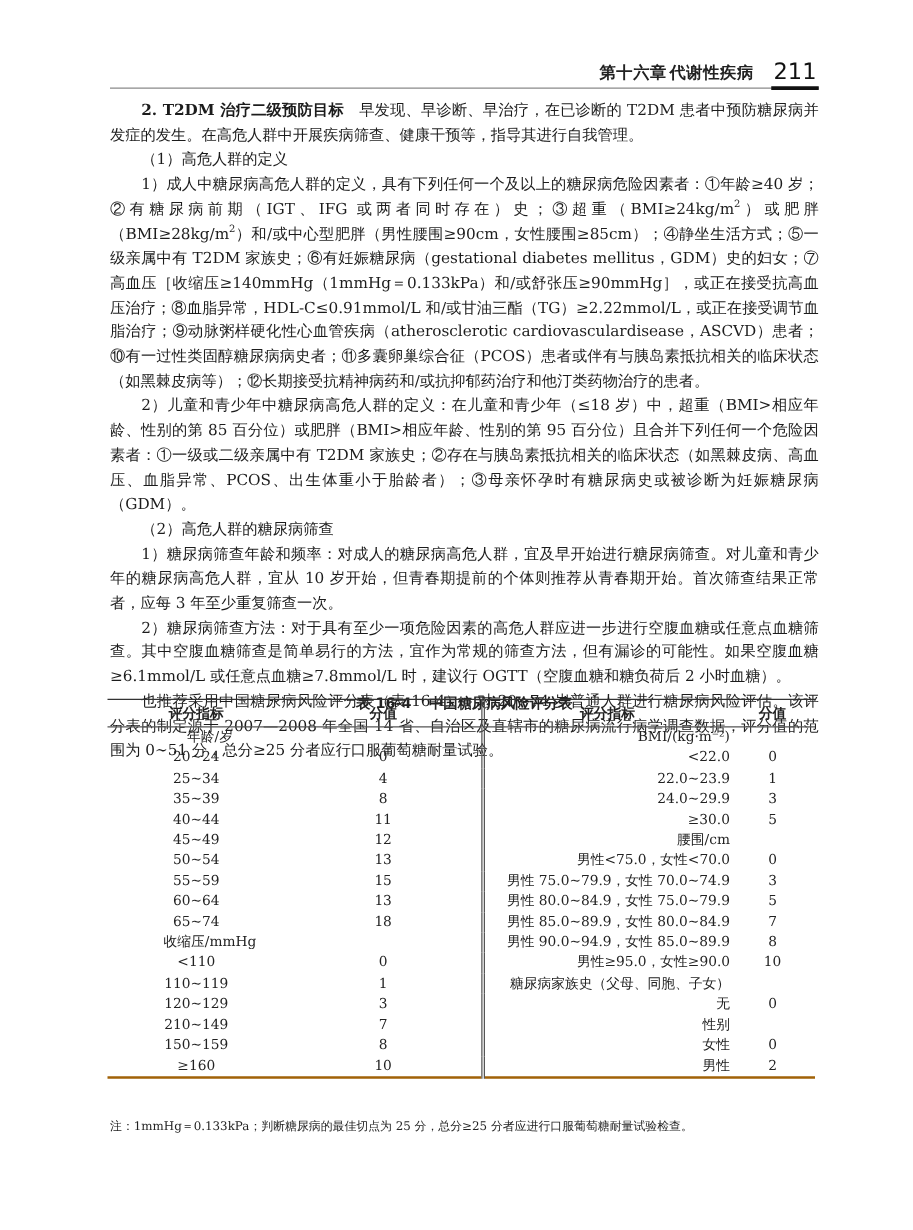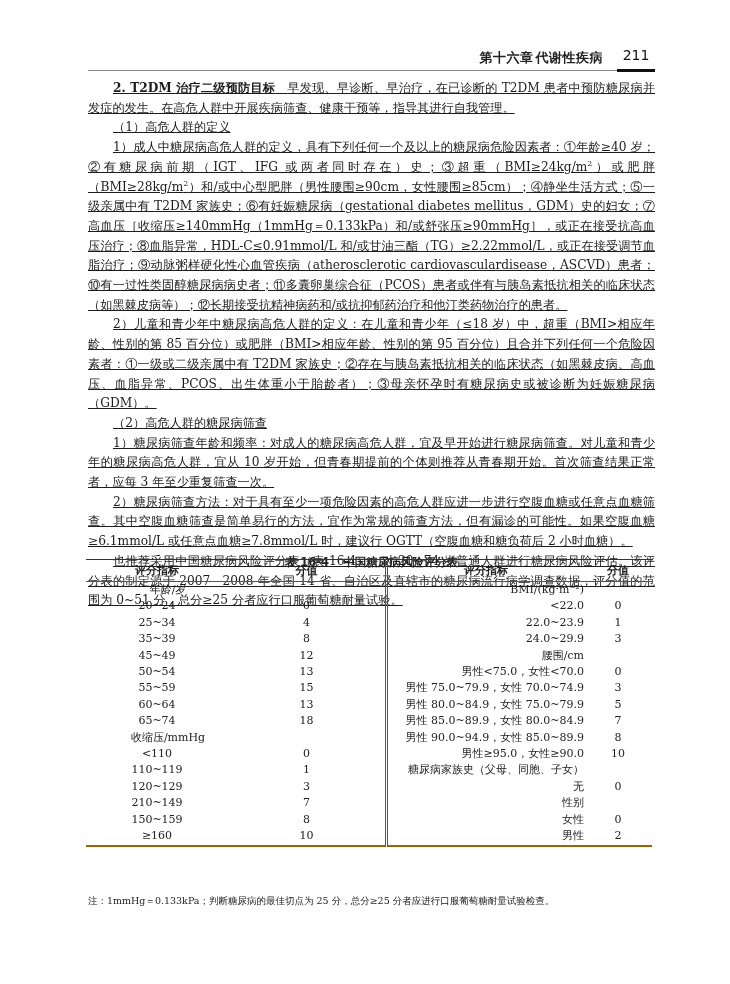--- a/index.html
+++ b/index.html
@@ -11,26 +11,26 @@
     position:absolute; left:88px; top:46px; width:567px; height:24px;
     border-bottom:1px solid #8a8a8a;
   }
   .page-header .chap {
     position:absolute; right:52px; top:3px; font-family:"DejaVu Sans","Liberation Sans",sans-serif;
     font-size:13px; font-weight:bold; letter-spacing:0.5px; color:#222;
   }
   .page-header .chap span + span { margin-left:2px; }
   .page-header .pno {
     position:absolute; right:0; top:1px; width:38px; height:22px; text-align:center;
-    font-family:"DejaVu Sans","Liberation Sans",sans-serif; font-size:14px; color:#111;
+    font-family:"DejaVu Sans","Liberation Sans",sans-serif; font-size:18px; color:#111;
     border-bottom:3px solid #111;
   }
   .body-text {
     position:absolute; left:88px; top:79px; width:567px;
-    font-size:12.2px; line-height:19.7px; text-align:justify; color:#1c1c1c;text-decoration:underline;
+    font-size:12.2px; line-height:19.7px; text-align:justify; color:#1c1c1c;
   }
   .body-text p { margin:0; text-indent:25px; }
   .body-text .b { font-weight:bold; }
   .body-text sup { font-size:8px; line-height:0; }
 
   .table-caption {
     position:absolute; left:88px; top:555px; width:567px; text-align:center;
     font-family:"DejaVu Sans","Liberation Sans",sans-serif; font-size:11.5px; font-weight:bold; color:#222;
   }
   .table-caption span + span { margin-left:14px; }
@@ -107,20 +107,26 @@
         <td class="c3">22.0~23.9</td>
         <td class="c4">1</td>
       </tr>
       <tr>
         <td class="c1">35~39</td>
         <td class="c2">8</td>
         <td class="c3">24.0~29.9</td>
         <td class="c4">3</td>
       </tr>
       <tr>
+        <td class="c1">40~44</td>
+        <td class="c2">11</td>
+        <td class="c3">≥30.0</td>
+        <td class="c4">5</td>
+      </tr>
+      <tr>
         <td class="c1">45~49</td>
         <td class="c2">12</td>
         <td class="c3">腰围/cm</td>
         <td class="c4"></td>
       </tr>
       <tr>
         <td class="c1">50~54</td>
         <td class="c2">13</td>
         <td class="c3">男性&lt;75.0，女性&lt;70.0</td>
         <td class="c4">0</td>

